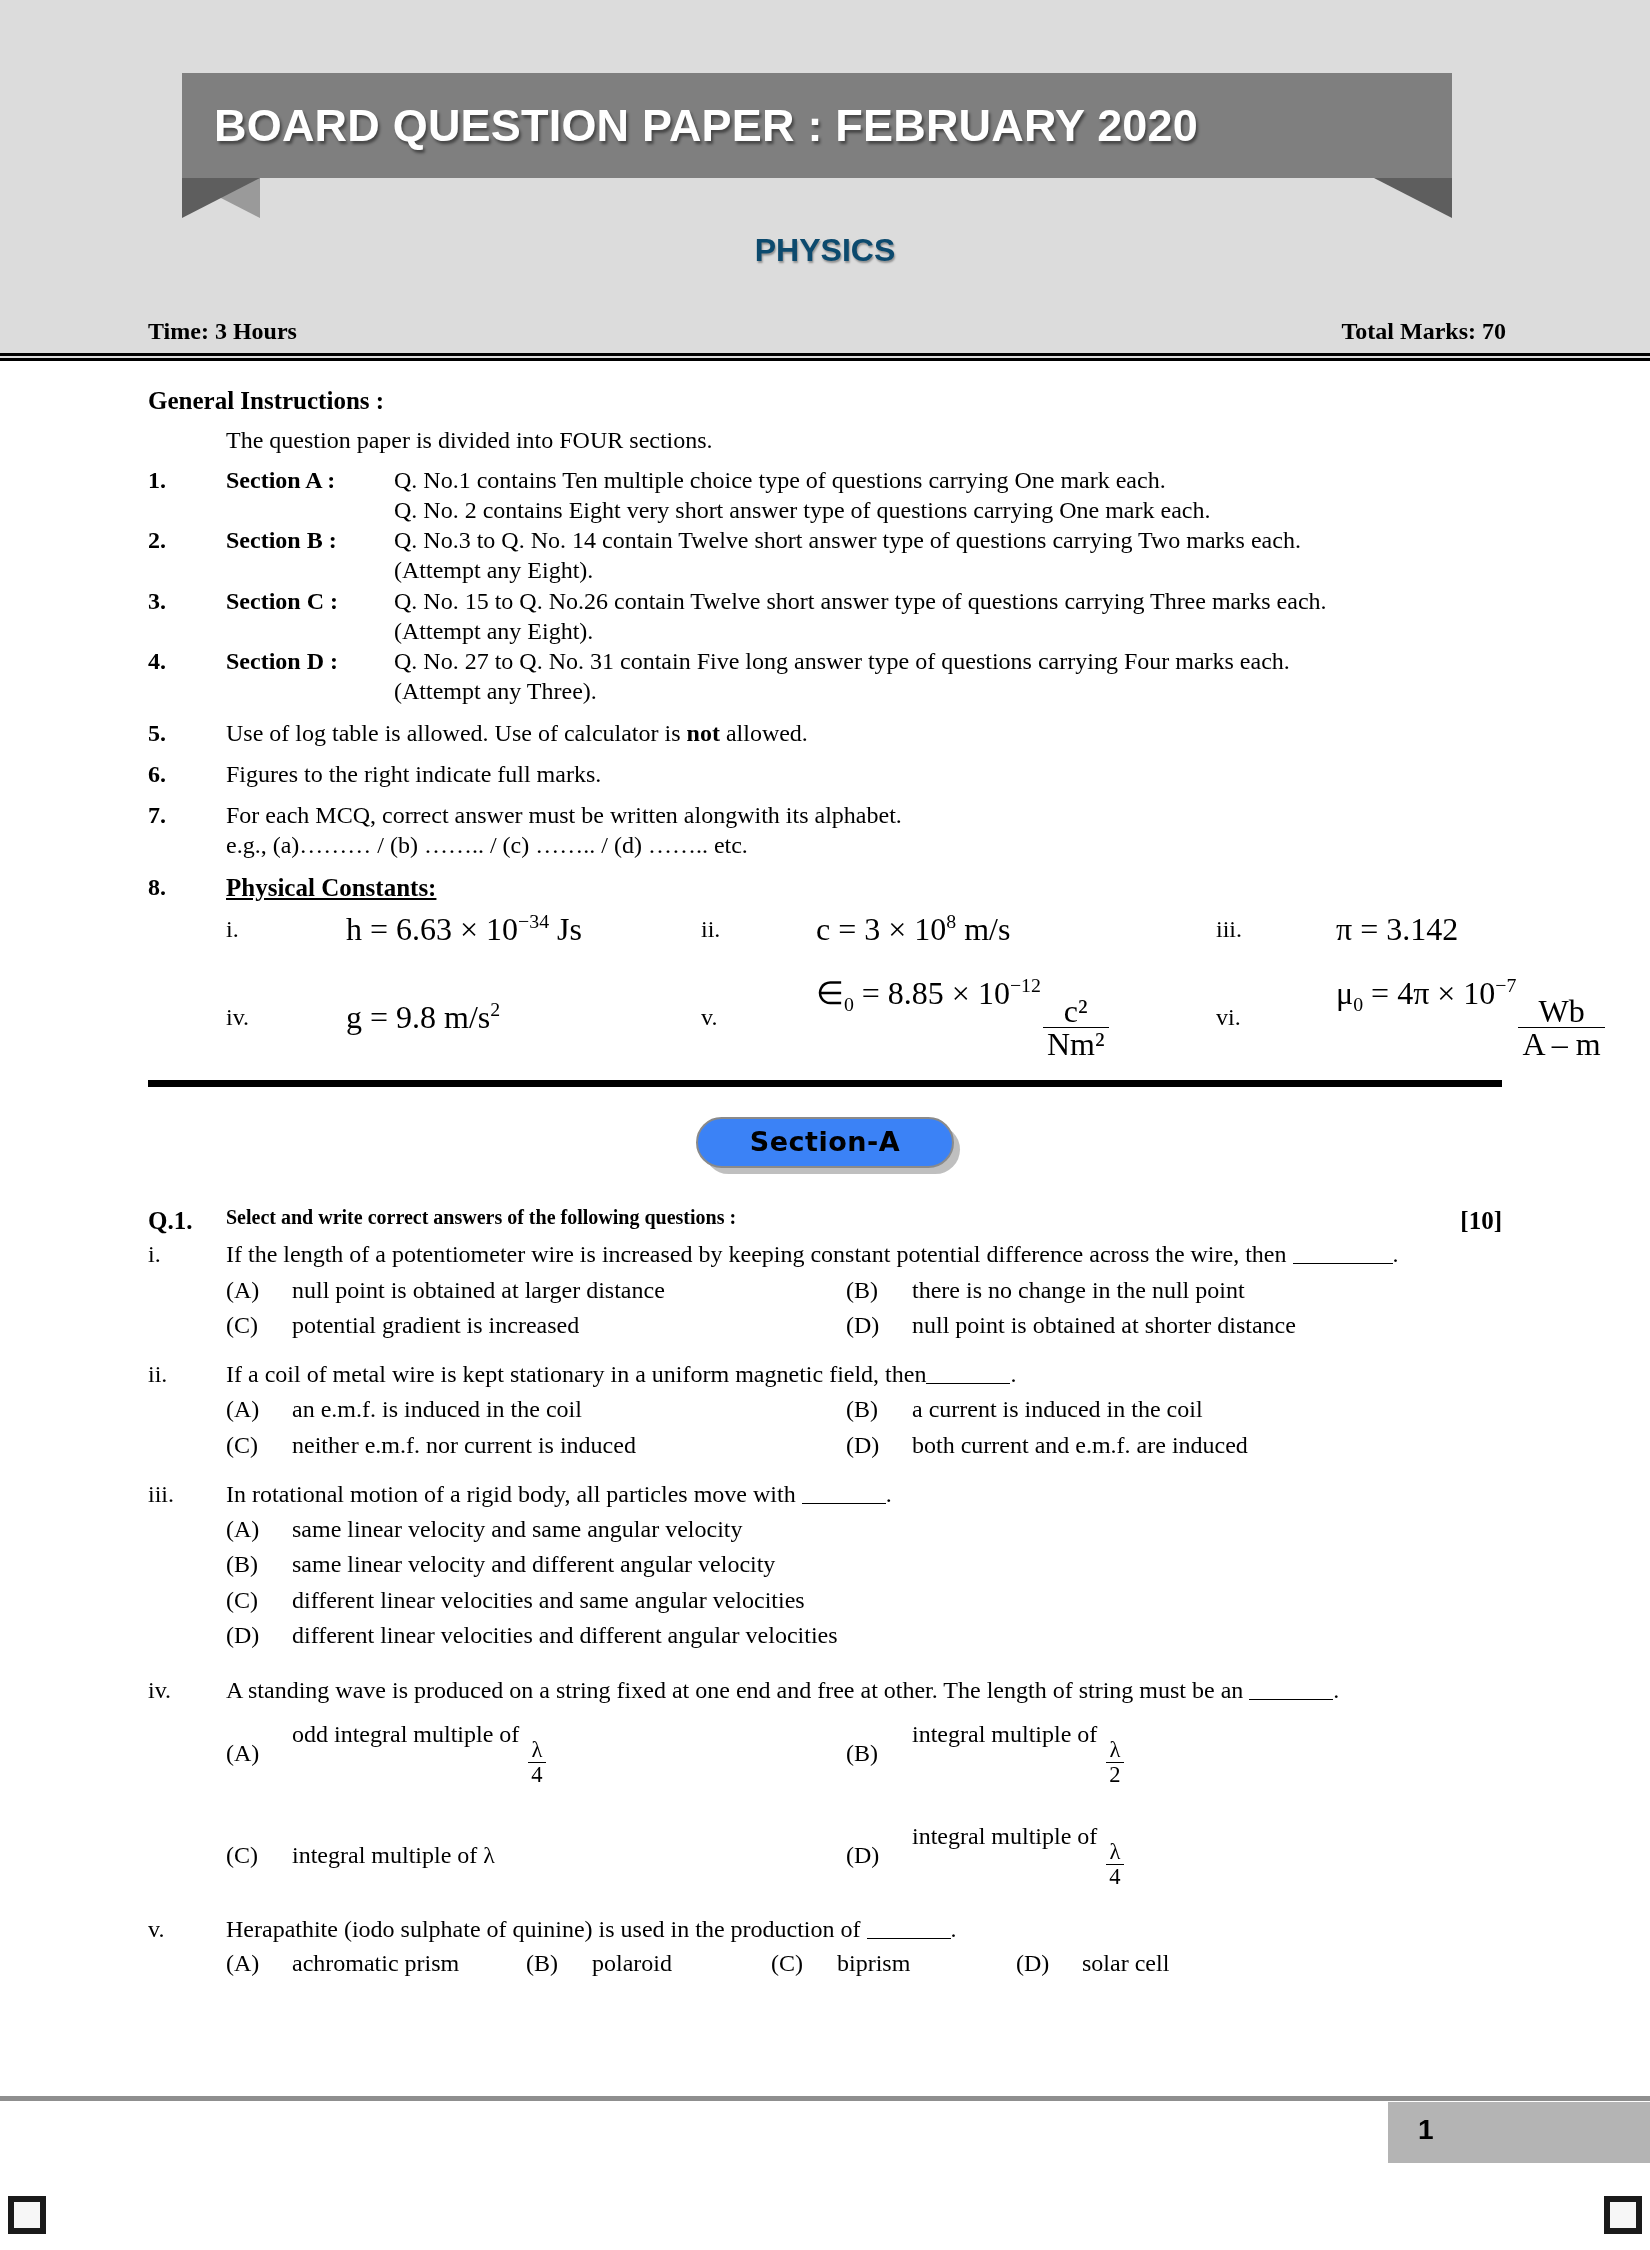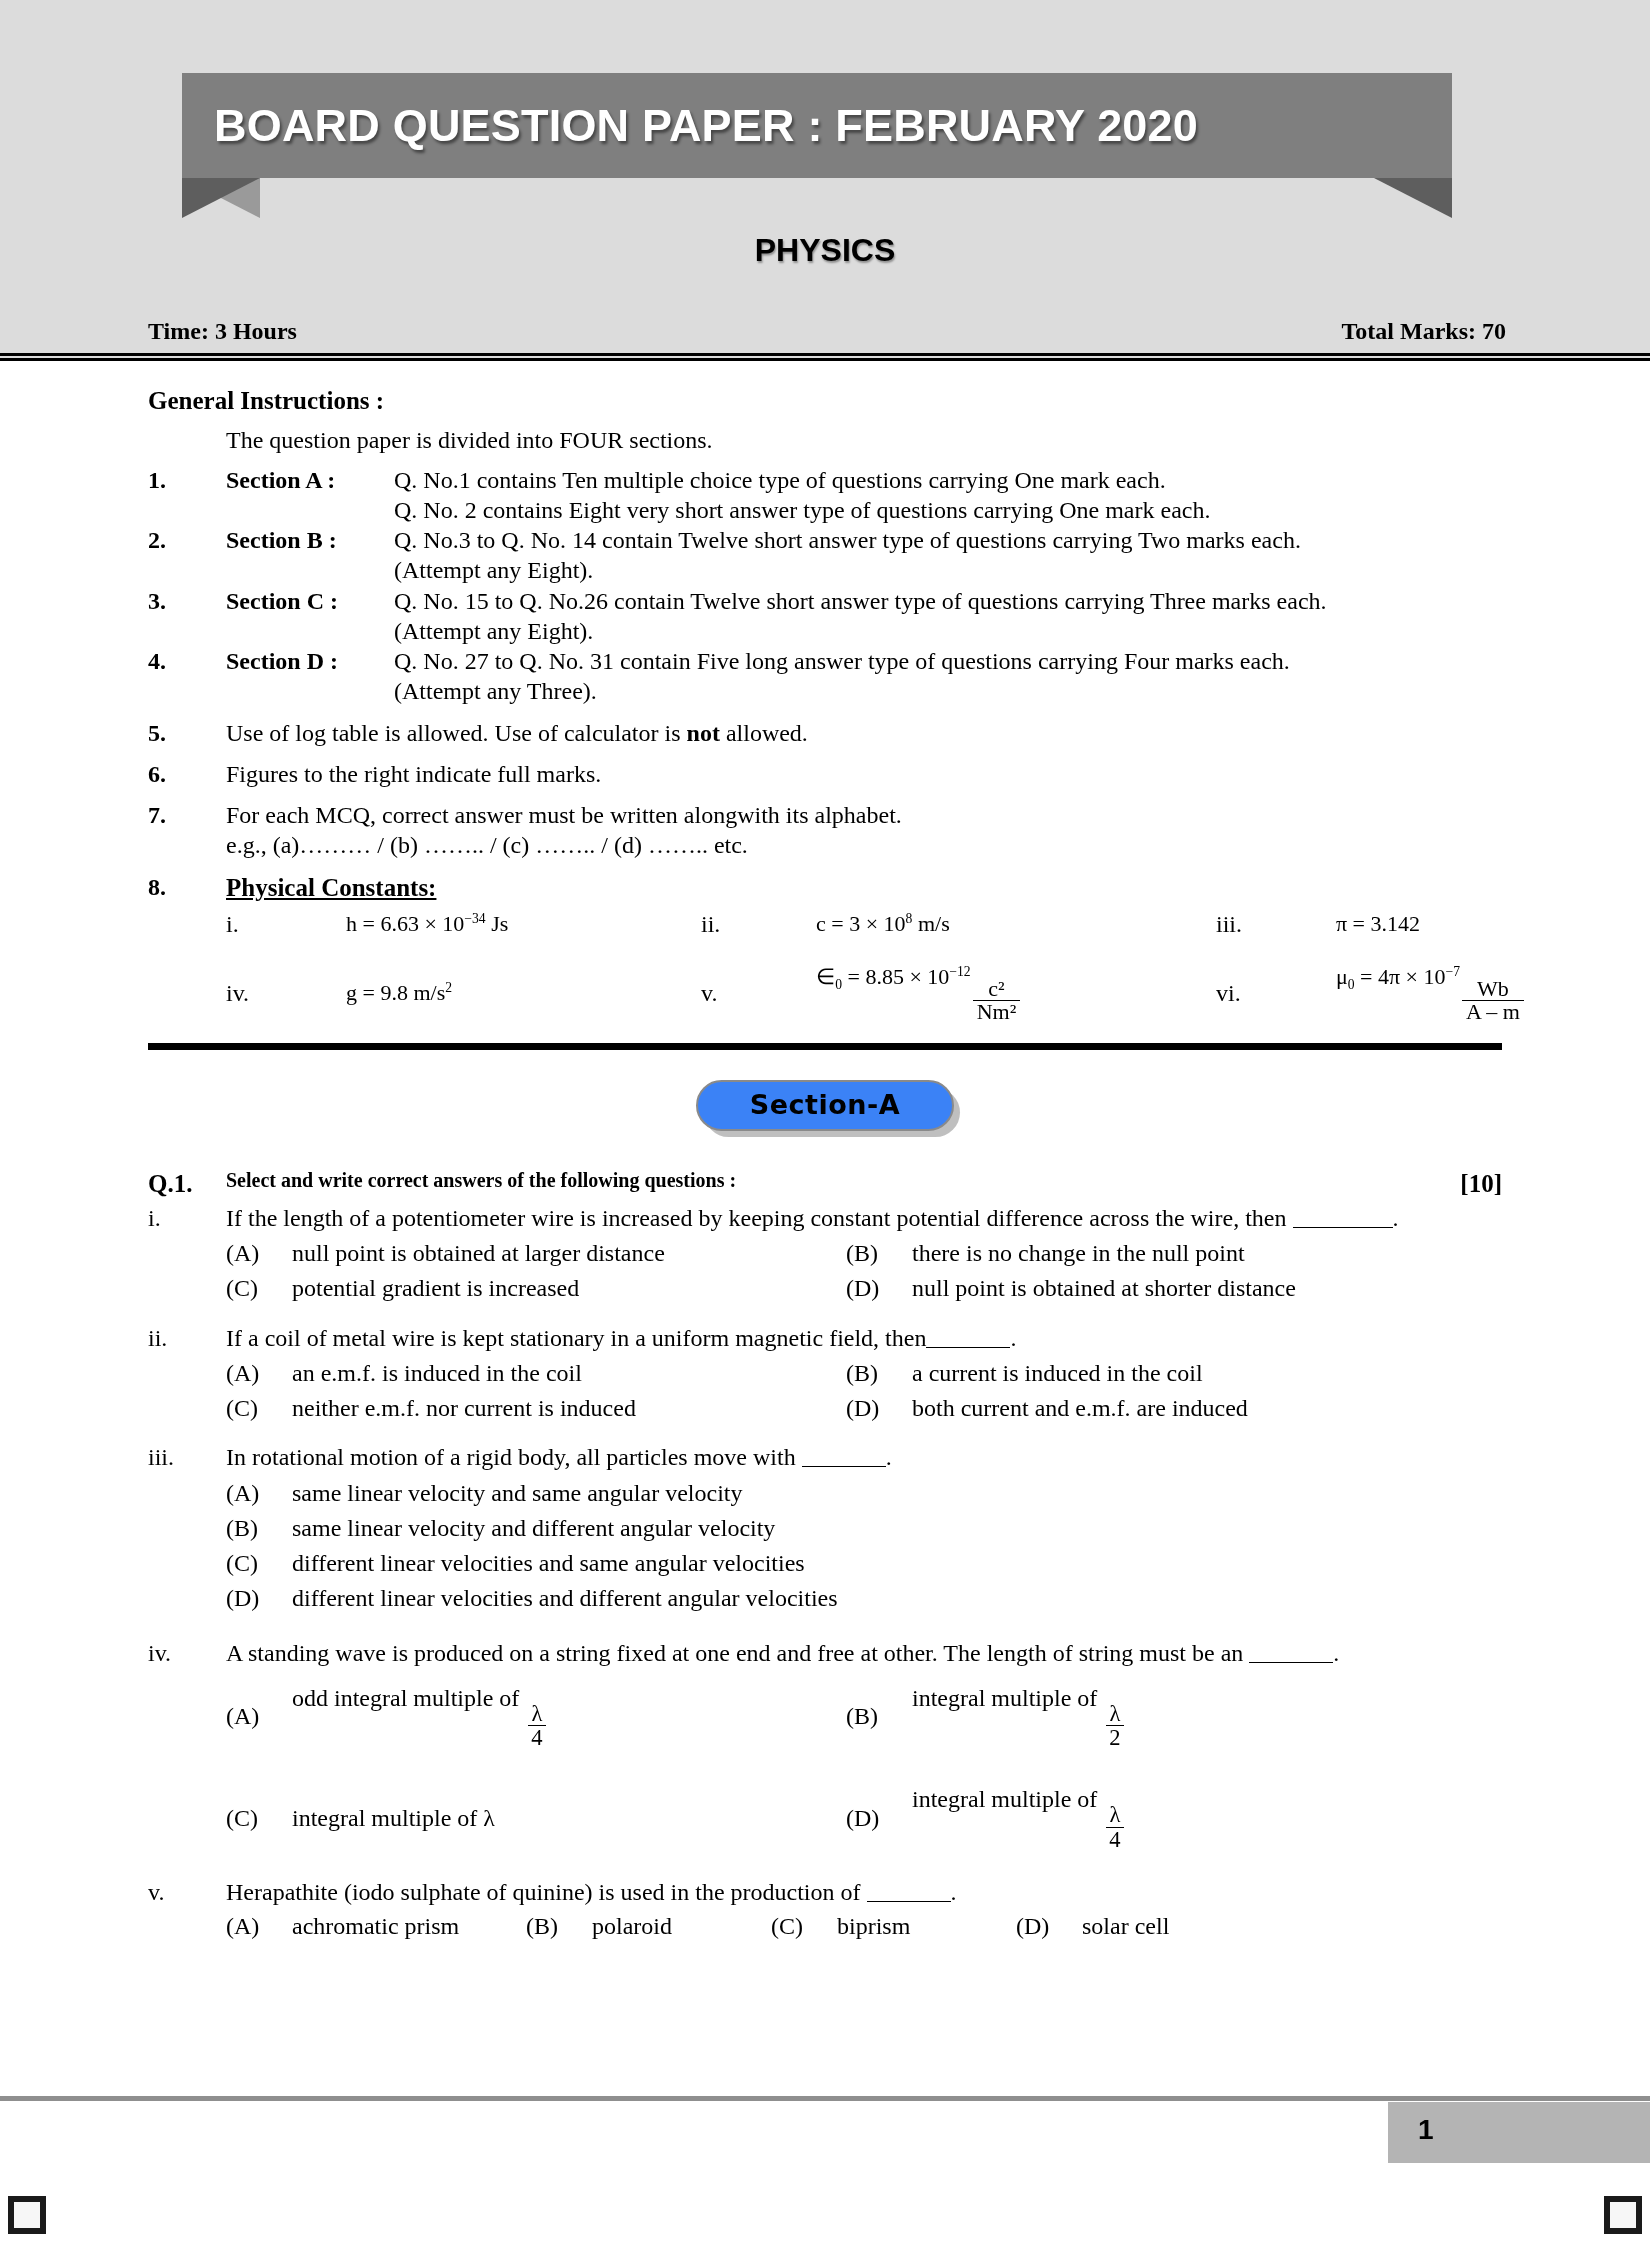--- a/index.html
+++ b/index.html
@@ -46,21 +46,21 @@
     border-right:78px solid #9a9a9a; border-bottom:40px solid transparent;
   }
   .ribbon-tail-r{
     position:absolute; right:0px; top:105px; width:0; height:0;
     border-right:78px solid #5e5e5e; border-bottom:40px solid transparent;
   }
 
   .subject-title{
     position:absolute; left:0; top:232px; width:1650px; text-align:center;
     font-family:"Liberation Sans", sans-serif;
-    font-weight:bold; font-size:32px; color:#000000;
+    font-weight:bold; font-size:32px; color:#0c4a6e;
     text-shadow:1px 2px 2px rgba(0,0,0,.35);
   }
 
   .meta-row{
     position:absolute; left:148px; top:318px; width:1358px;
     display:flex; justify-content:space-between;
     font-weight:bold; font-size:24px;
   }
 
   
@@ -89,21 +89,21 @@
   .ins-gap{ height:11px; }
 
   
   .pc-title{ font-weight:bold; font-size:25px;text-decoration:underline; }
   .pc-grid{
     margin-left:78px; margin-top:6px;
     display:grid; grid-template-columns:120px 355px 115px 400px 120px auto;
     row-gap:24px; align-items:center; font-size:24px;
   }
   .pc-rn{ font-size:24px; }
-  .pc-val{ font-size:22px; white-space:nowrap; }
+  .pc-val{ font-size:32px; white-space:nowrap; }
 
   sup{ font-size:.62em; vertical-align:super; line-height:0; }
   sub{ font-size:.62em; vertical-align:sub; line-height:0; }
 
   .frac{
     display:inline-flex; flex-direction:column; align-items:center;
     vertical-align:-0.62em; margin:0 3px; line-height:1.06;
   }
   .frac .num{ padding:0 3px; font-size:.94em; }
   .frac .den{ padding:0 3px; border-top:1.6px solid #000; font-size:.94em; }

